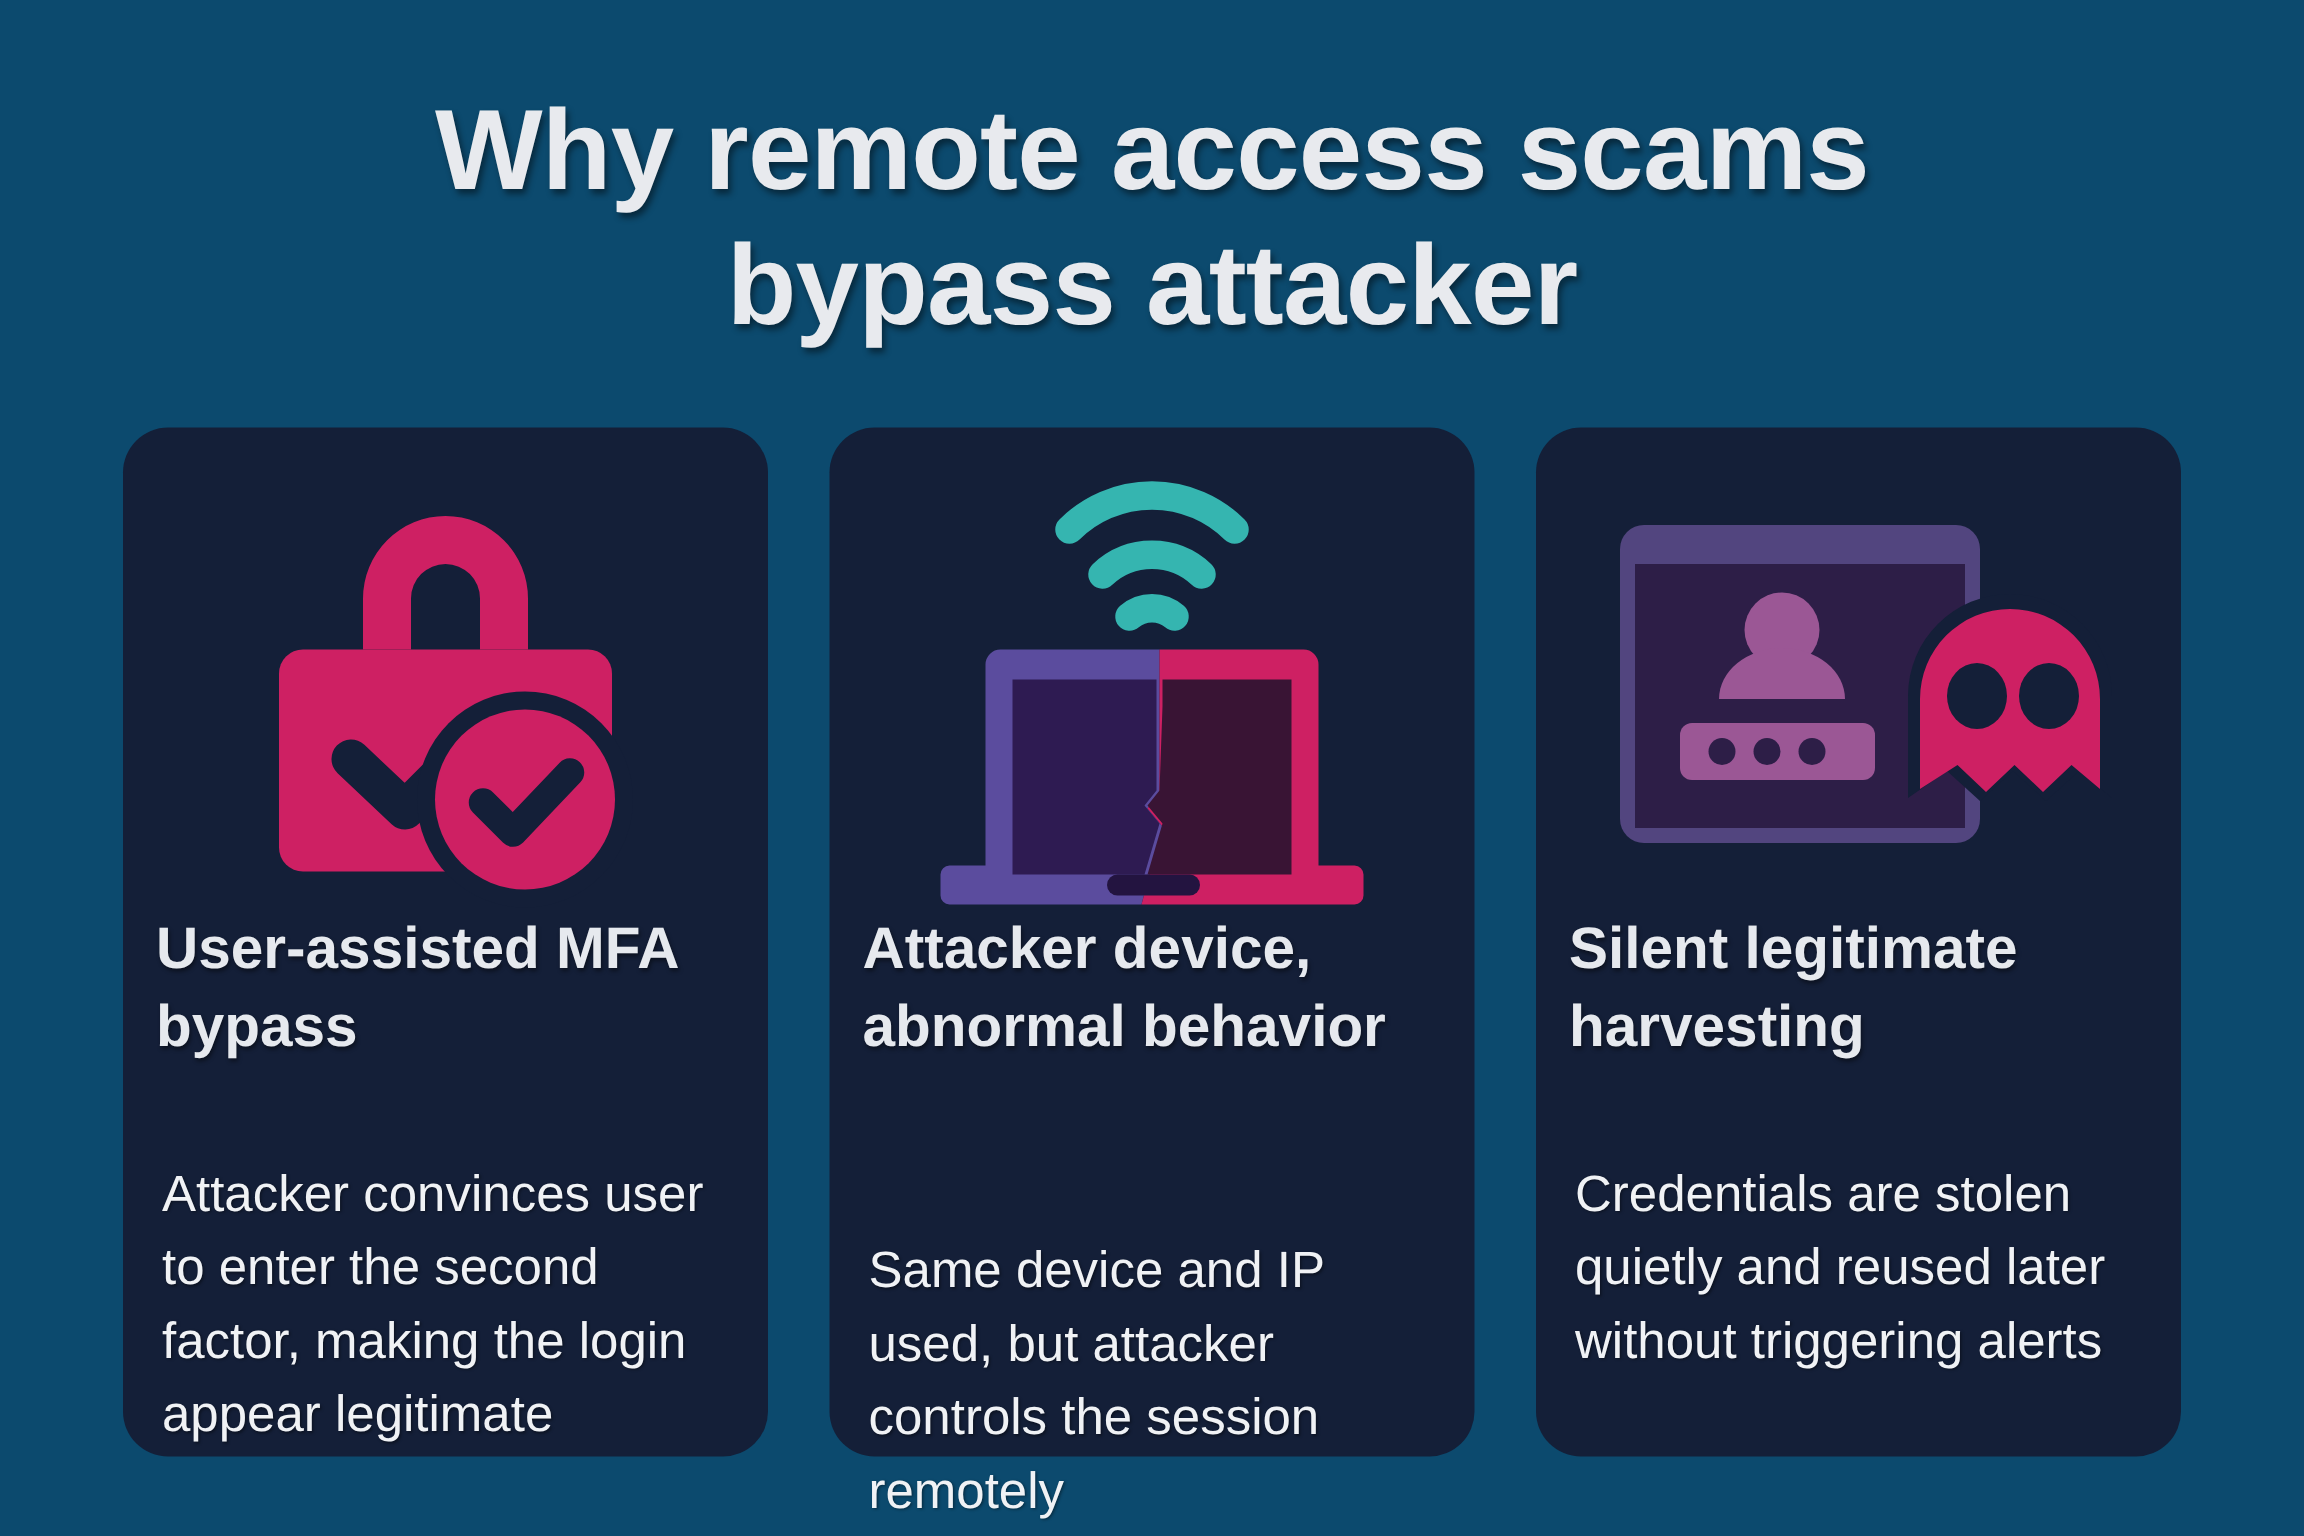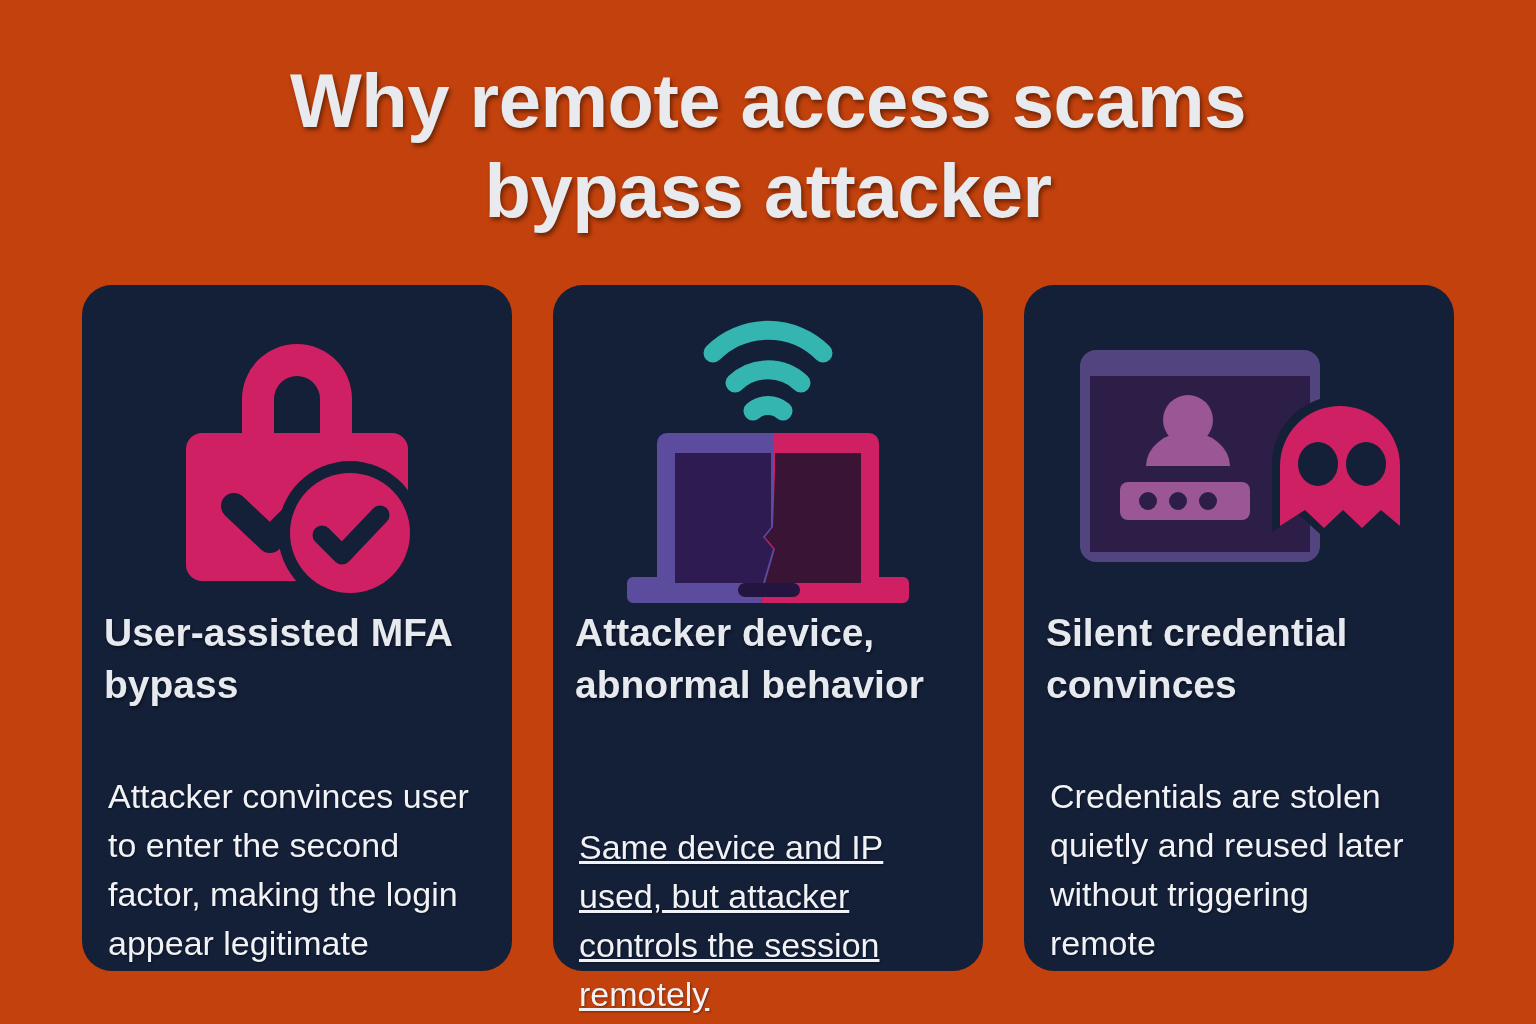--- a/index.html
+++ b/index.html
@@ -5,21 +5,21 @@
   * { margin:0; padding:0; box-sizing:border-box; }
   html, body {
     width:1536px; height:1024px;
     background:#18243f;
     font-family:"Liberation Sans", sans-serif;
     overflow:hidden;
   }
   #stage {
     position:relative;
     width:1536px; height:1024px;
-    background:#c2410c;
+    background:#0c4a6e;
   }
 
   
   .title {
     position:absolute;
     left:0; top:56px;
     width:1536px;
     text-align:center;
     color:#e8eaee;
     font-size:76px;
@@ -63,21 +63,21 @@
   .card-body {
     position:absolute;
     left:26px; right:32px;
     color:#f0f2f5;
     font-size:34px;
     font-weight:400;
     line-height:1.44;
     text-shadow:1px 1px 2px rgba(0,0,0,0.4);
   }
   #body-0 { top:487px; }
-  #body-1 { top:538px;text-decoration:underline; }
+  #body-1 { top:538px; }
   #body-2 { top:487px; }
 
   svg { display:block; overflow:visible; }
 </style>
 </head>
 <body>
 
 <div id="stage">
 
   <h1 class="title">
@@ -156,17 +156,17 @@
         <circle cx="74" cy="165" r="9" fill="#2d1e47"></circle>
         <circle cx="104" cy="165" r="9" fill="#2d1e47"></circle>
         <circle cx="134" cy="165" r="9" fill="#2d1e47"></circle>
 
         <path d="M198 128 A68 68 0 0 1 334 128 V196 L312 178 L290 198 L268 178 L246 198 L224 178 L198 196 Z" fill="#141f38"></path>
         <path d="M206 130 A60 60 0 0 1 326 130 V190 L307 174 L288 192 L269 174 L250 192 L231 174 L206 190 Z" fill="#ce2063"></path>
         <ellipse cx="244" cy="128" rx="20" ry="22" fill="#141f38"></ellipse>
         <ellipse cx="292" cy="128" rx="20" ry="22" fill="#141f38"></ellipse>
       </svg>
     </div>
-    <div class="card-title">Silent credential convinces</div>
-    <div class="card-body" id="body-2">Credentials are stolen quietly and reused later without triggering remote</div>
+    <div class="card-title">Silent legitimate harvesting</div>
+    <div class="card-body" id="body-2">Credentials are stolen quietly and reused later without triggering alerts</div>
   </div>
 
 </div>
 
 </body></html>

